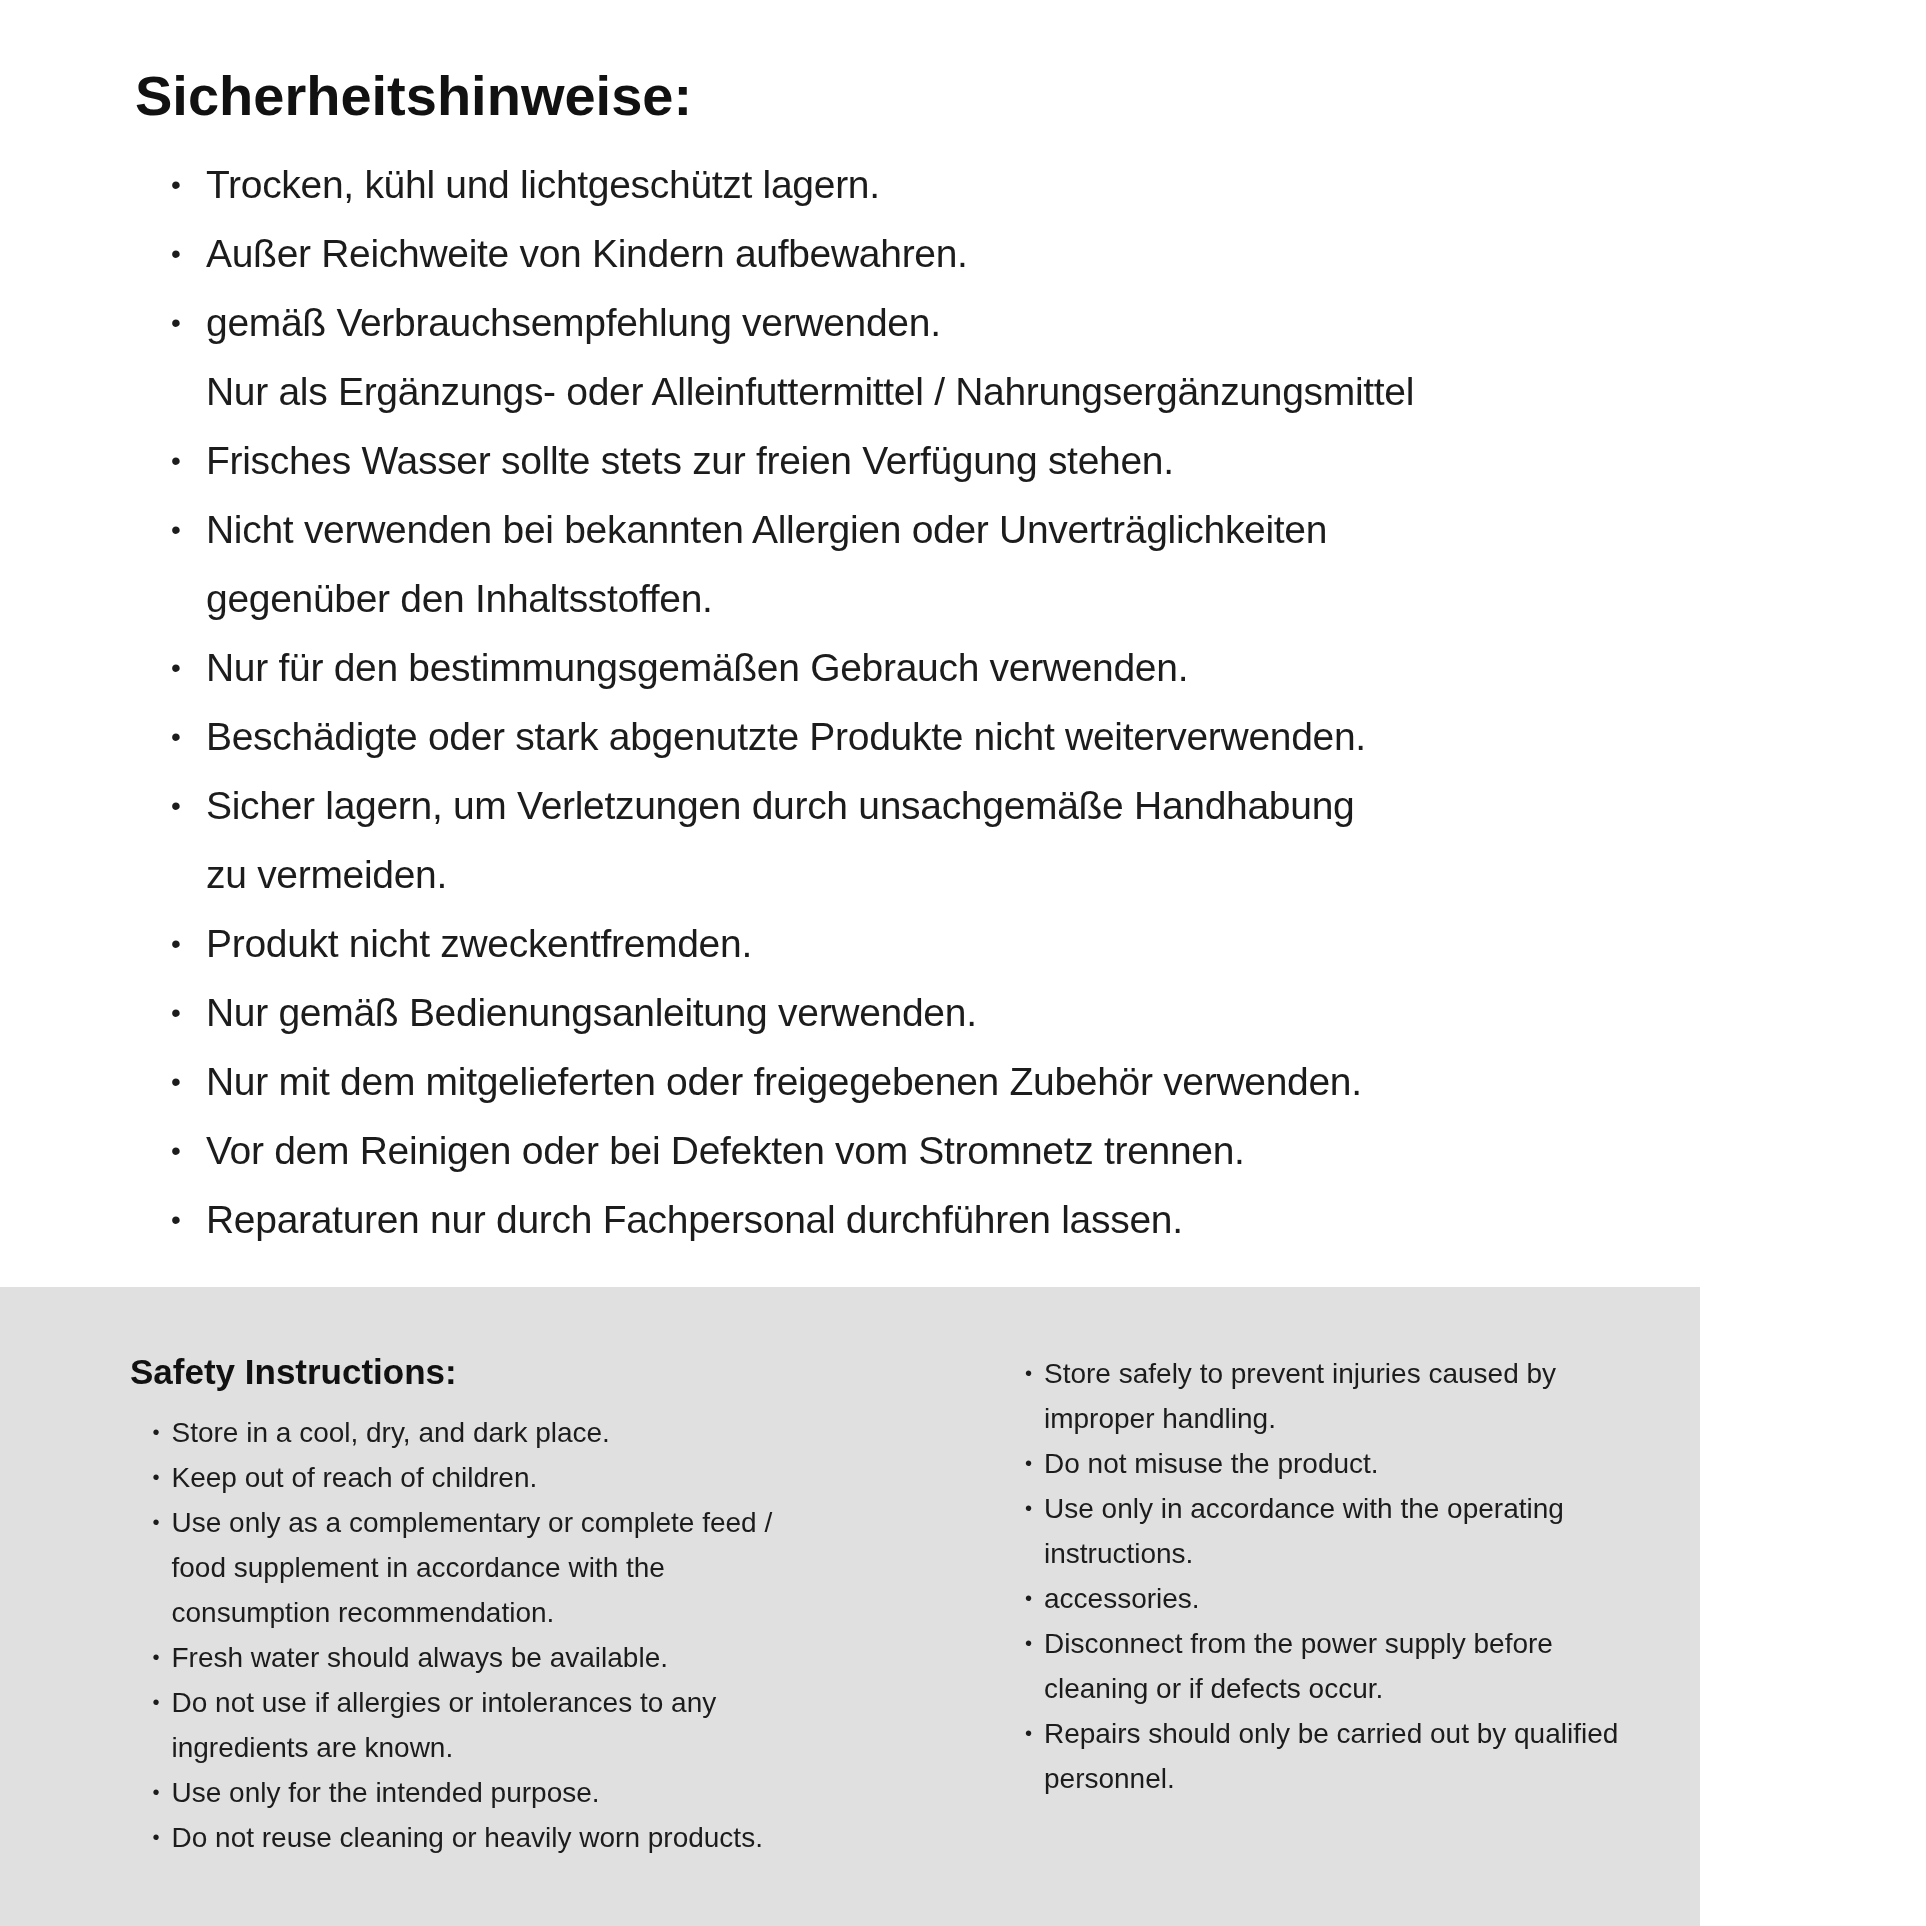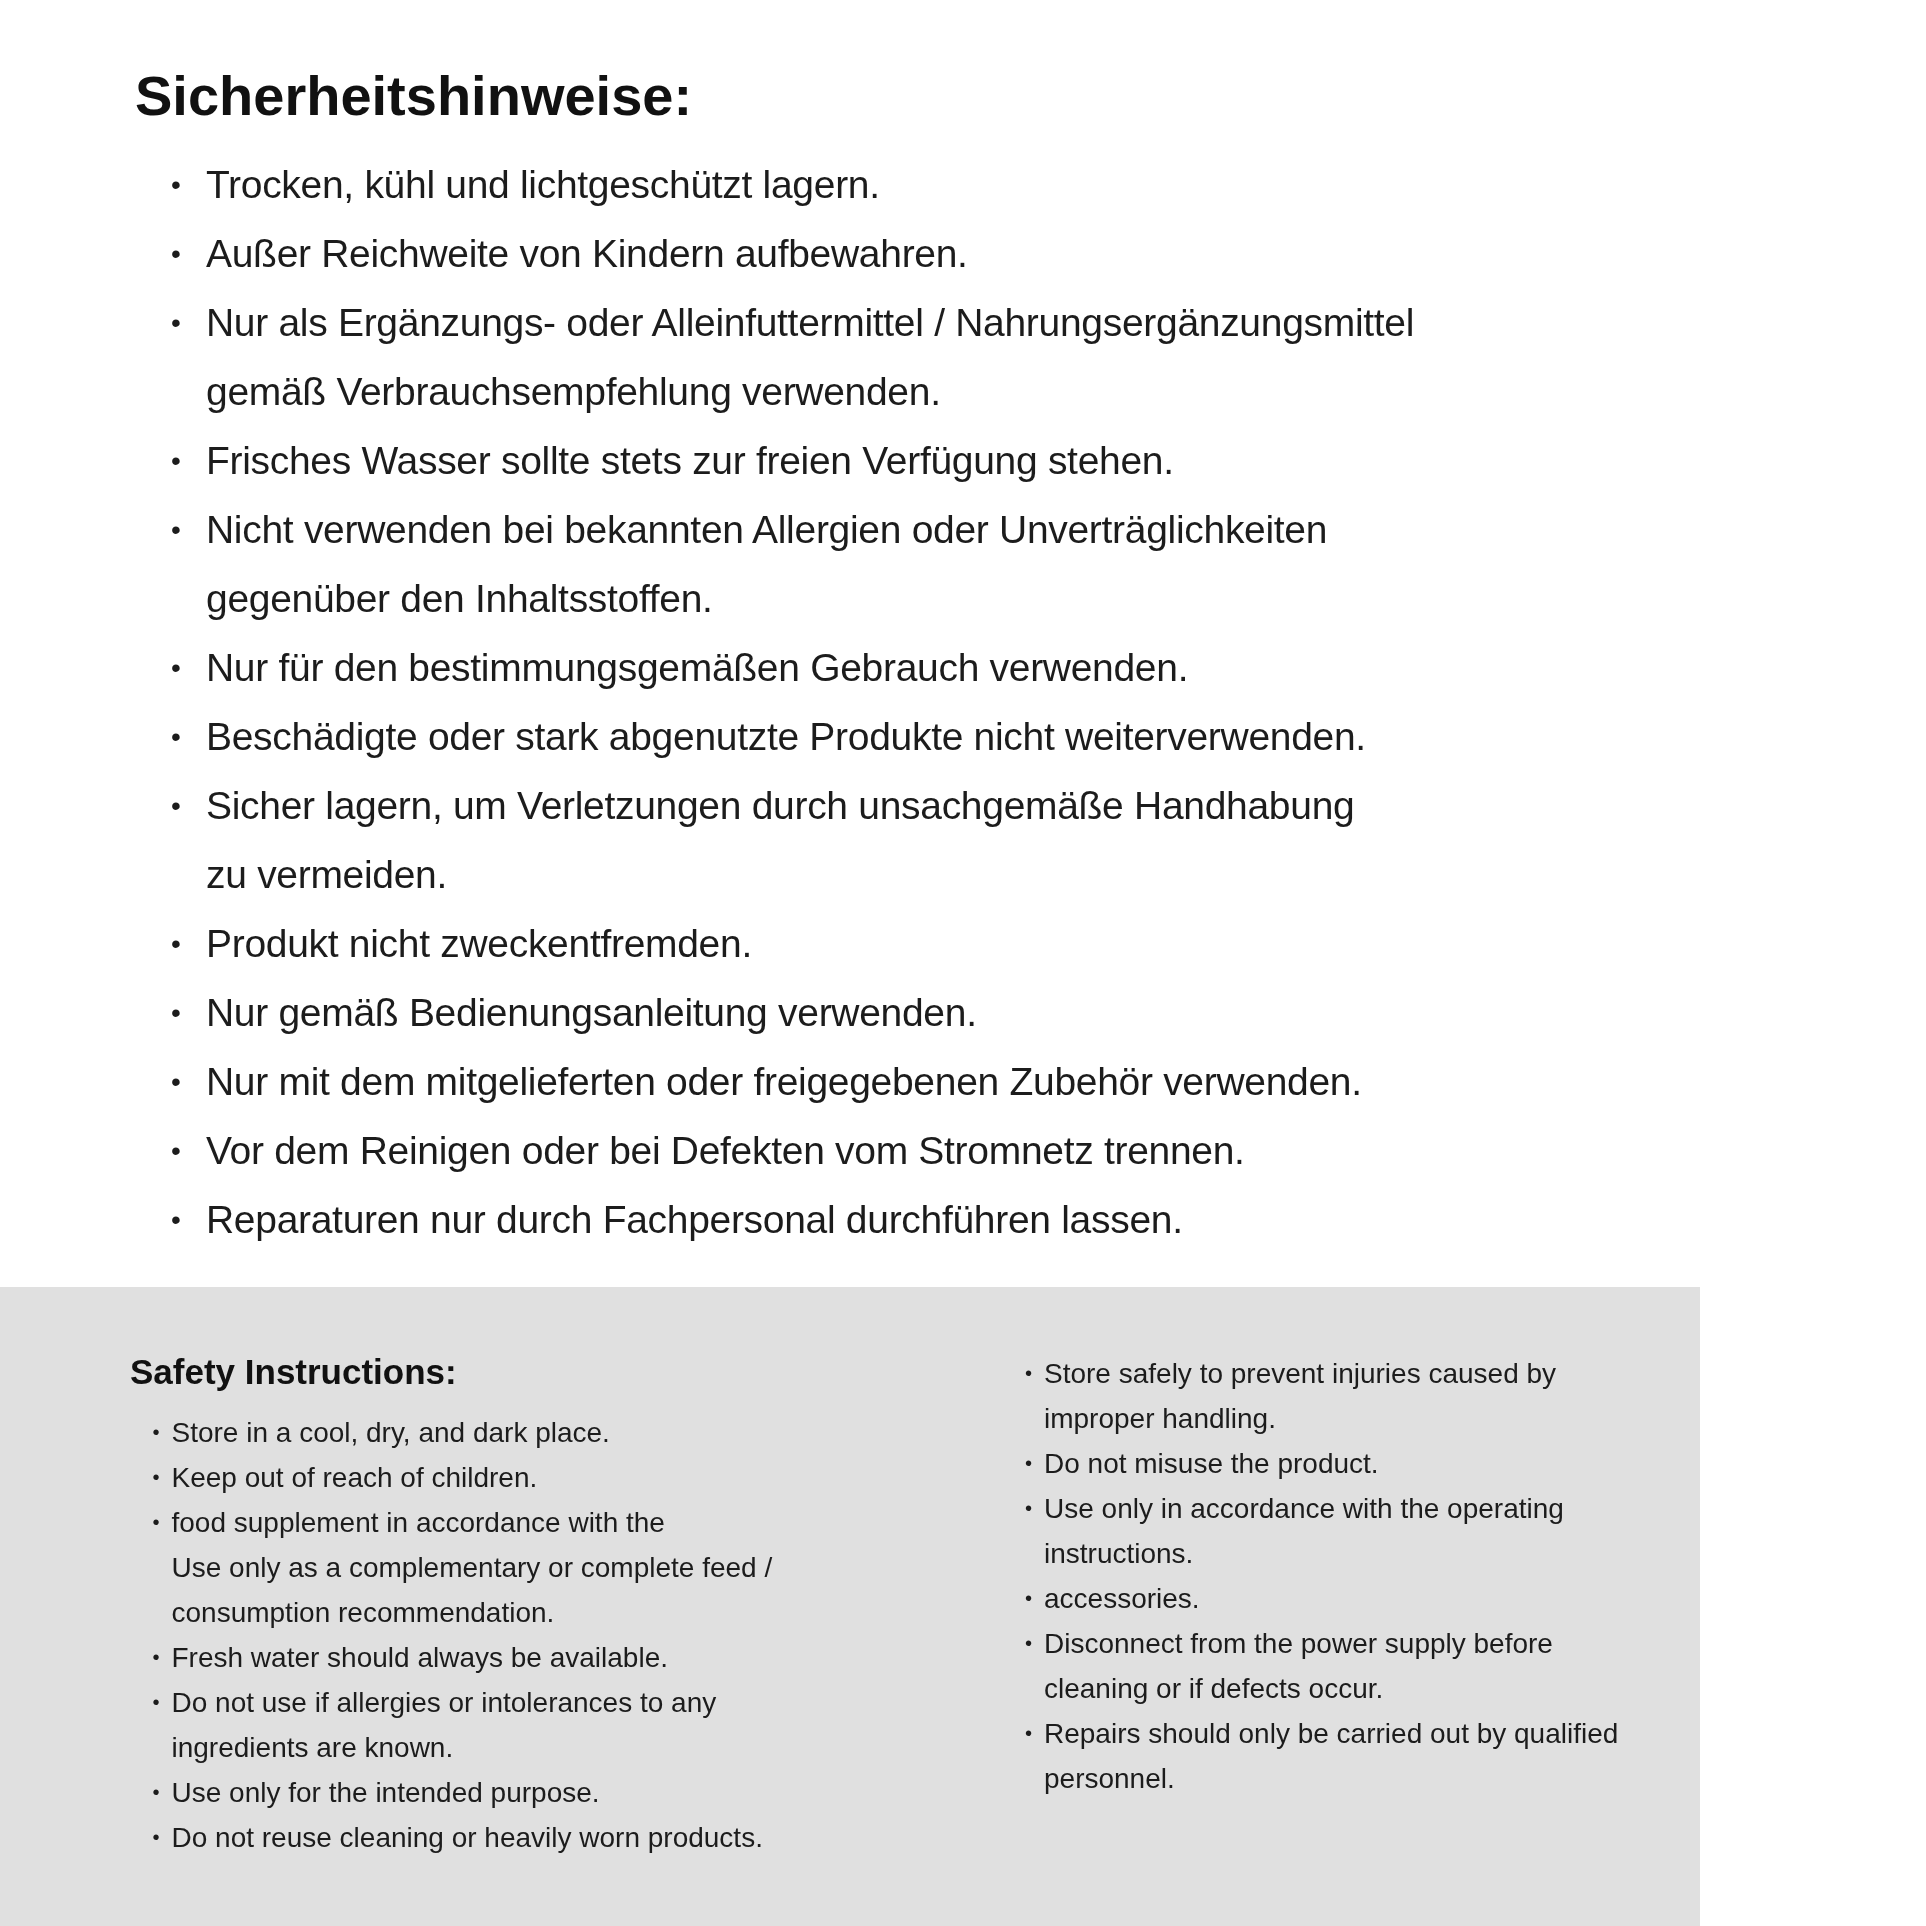--- a/index.html
+++ b/index.html
@@ -117,22 +117,22 @@
         </li>
         <li>
           <span class="bullet">•</span>
           <div class="text">
             <div class="line">Außer Reichweite von Kindern aufbewahren.</div>
           </div>
         </li>
         <li>
           <span class="bullet">•</span>
           <div class="text">
+            <div class="line">gemäß Verbrauchsempfehlung verwenden.</div>
             <div class="line">Nur als Ergänzungs- oder Alleinfuttermittel / Nahrungsergänzungsmittel</div>
-            <div class="line">gemäß Verbrauchsempfehlung verwenden.</div>
           </div>
         </li>
         <li>
           <span class="bullet">•</span>
           <div class="text">
             <div class="line">Frisches Wasser sollte stets zur freien Verfügung stehen.</div>
           </div>
         </li>
         <li>
           <span class="bullet">•</span>
@@ -205,22 +205,22 @@
           </li>
           <li>
             <span class="bullet">•</span>
             <div class="text">
               <div class="line">Keep out of reach of children.</div>
             </div>
           </li>
           <li>
             <span class="bullet">•</span>
             <div class="text">
+              <div class="line">Use only as a complementary or complete feed /</div>
               <div class="line">food supplement in accordance with the</div>
-              <div class="line">Use only as a complementary or complete feed /</div>
               <div class="line">consumption recommendation.</div>
             </div>
           </li>
           <li>
             <span class="bullet">•</span>
             <div class="text">
               <div class="line">Fresh water should always be available.</div>
             </div>
           </li>
           <li>

